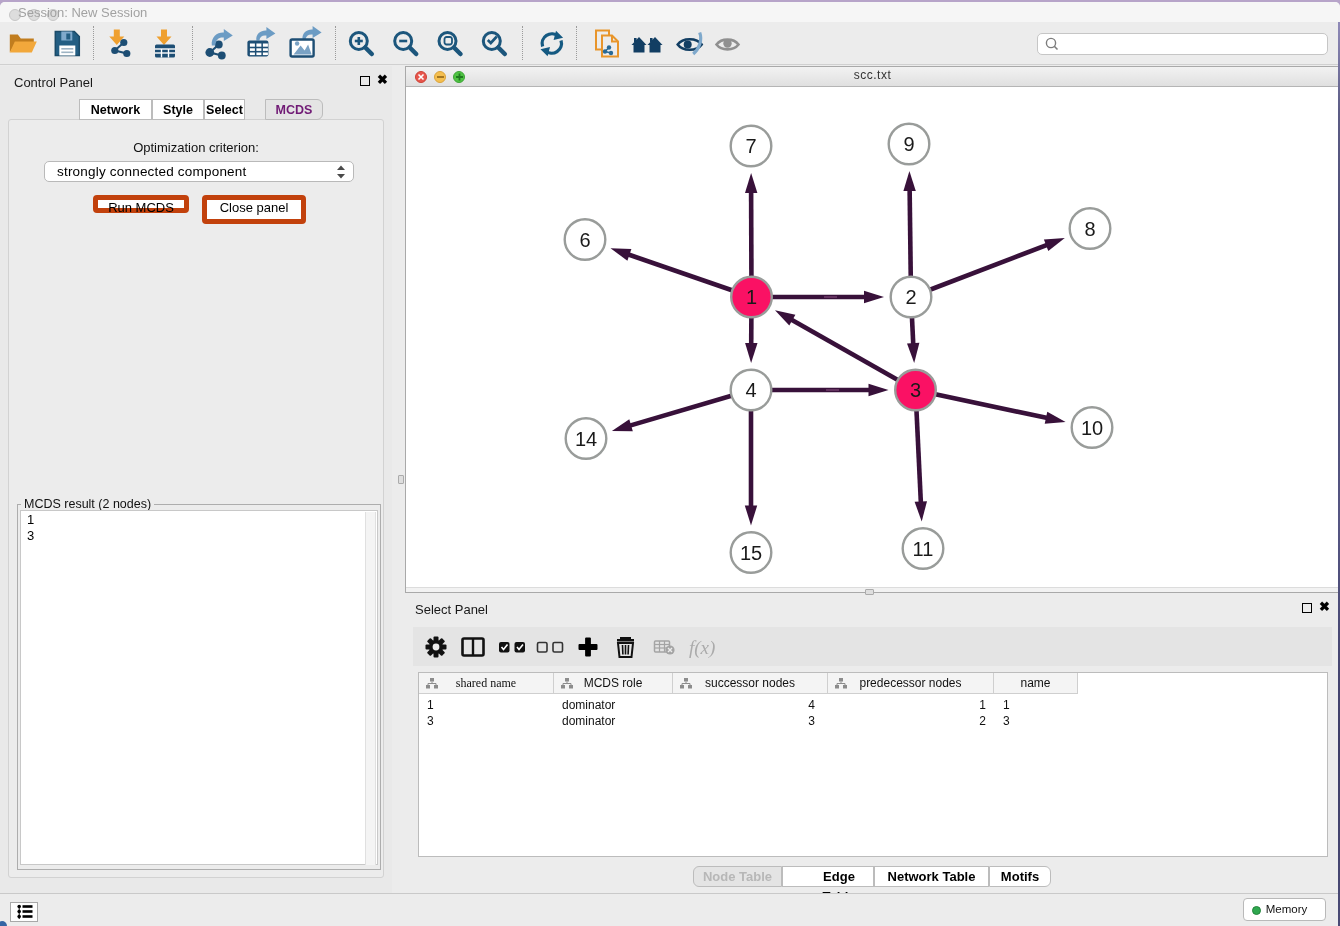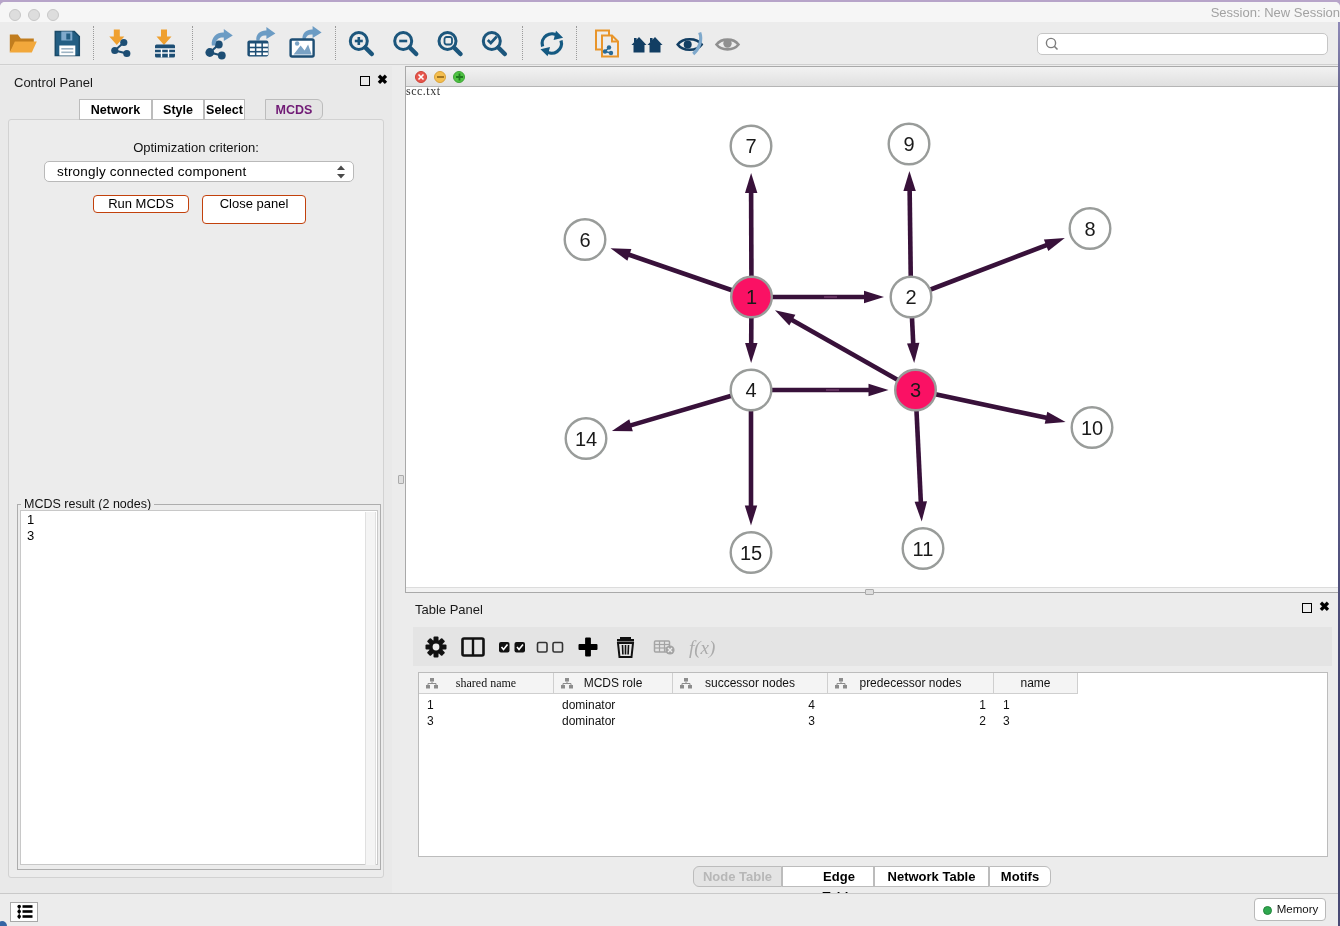--- a/index.html
+++ b/index.html
@@ -2,50 +2,50 @@
 <html><head>
 <meta charset="utf-8">
 <style>
 * { margin:0; padding:0; box-sizing:border-box; }
 html,body { width:1340px; height:926px; overflow:hidden; }
 body { font-family:"Liberation Sans", sans-serif; background:#b7a4c9; position:relative; }
 #app { position:absolute; left:0; top:2px; width:1340px; height:924px; background:#ececec; border-radius:5px 5px 0 0; }
 
 #titlebar { position:absolute; left:0; top:0; width:1340px; height:21px; background:#f6f6f6; border-radius:5px 5px 0 0; border-bottom:1px solid #d3d3d3; }
 .tl { position:absolute; top:6.5px; width:12.5px; height:12.5px; border-radius:50%; background:#dddddd; border:1px solid #c7c7c7; }
-#title-text { position:absolute; top:3px; left:0; width:1340px; text-align:right; font-size:13px; color:#a2a2a2;padding-left:18px; }
+#title-text { position:absolute; top:3px; left:0; width:1340px; text-align:left; font-size:13px; color:#a2a2a2;padding-left:18px; }
 
 #toolbar { position:absolute; left:0; top:20px; width:1340px; height:43px; background:#ececec; border-bottom:1px solid #d0d0d0; }
 .tsep { position:absolute; top:4px; height:34px; width:0; border-left:1px dotted #9b9b9b; }
 #searchbox { position:absolute; left:1037px; top:11px; width:291px; height:22px; background:#fff; border:1px solid #c6c6c6; border-radius:5px; }
 
 #cpanel { position:absolute; left:0; top:64px; width:392px; height:829px; background:#e9e9e9; }
 #cp-title { position:absolute; left:14px; top:9px; font-size:13px; color:#1a1a1a; }
 #cp-content { position:absolute; left:8px; top:53px; width:376px; height:759px; background:#ececec; border:1px solid #d2d2d2; border-radius:3px; }
 .tabrow { position:absolute; left:0; top:33px; font-size:12.5px; font-weight:bold; }
 .tab { position:absolute; top:0; height:21px; background:#fff; border:1px solid #bcbcbc; color:#000; text-align:center; line-height:20px; }
 .tab.sel { background:#e4e4e4; color:#701a75; }
 
 #netwin { position:absolute; left:405px; top:64px; width:935px; height:527px; background:#fff; border:1px solid #a9a9a9; }
 #netwin-title { position:absolute; left:0; top:0; width:933px; height:20px; background:linear-gradient(#f2f2f2,#e0e0e0); border-bottom:1px solid #b5b5b5; }
-#netwin-title .t { position:absolute; width:100%; top:17px; font-size:12px; color:#333; letter-spacing:0.5px;font-family:Liberation Serif, serif; }
+#netwin-title .t { position:absolute; width:100%; text-align:center; top:1px; font-size:12px; color:#333; letter-spacing:0.5px; }
 .wl { position:absolute; top:4px; width:12px; height:12px; border-radius:50%; }
 #tpanel { position:absolute; left:405px; top:595px; width:935px; height:296px; background:#ececec; }
 #tp-title { position:absolute; left:10px; top:5px; font-size:13px; color:#1a1a1a; }
 #ttable { position:absolute; left:13px; top:75px; width:910px; height:185px; background:#fff; border:1px solid #bcbcbc; }
 .th { position:absolute; top:0; height:21px; background:#f4f4f4; border-right:1px solid #cfcfcf; border-bottom:1px solid #cfcfcf; font-size:12px; color:#111; text-align:center; line-height:21px; }
 .td { position:absolute; font-size:12px; color:#111; height:16px; line-height:16px; }
 
 .phbtn-sq { position:absolute; width:10px; height:10px; border:1.6px solid #000; }
 .phbtn-x { position:absolute; font-size:13px; font-weight:bold; color:#000; }
 
 #statusbar { position:absolute; left:0; top:891px; width:1340px; height:33px; background:#ececec; border-top:1px solid #c9c9c9; }
-#membtn { position:absolute; right:14px; top:4px; width:72px; height:23px; background:#fff; border:1px solid #b9b9b9; border-radius:4px; font-size:11.5px; line-height:21px; color:#111; text-align:center; }
+#membtn { position:absolute; right:14px; top:4px; width:83px; height:23px; background:#fff; border:1px solid #b9b9b9; border-radius:4px; font-size:11.5px; line-height:21px; color:#111; text-align:center; }
 #listbtn { position:absolute; left:10px; top:8px; width:28px; height:20px; background:#fdfdfd; border:1px solid #a8a8a8; }
-.btn { position:absolute; background:#fff; border:1px solid #c2410c; border-radius:4px; font-size:13px; color:#000; text-align:center; }
+.btn { position:absolute; background:#fff; border:5px solid #c2410c; border-radius:4px; font-size:13px; color:#000; text-align:center; }
 #cp-select { position:absolute; left:44px; top:95px; width:310px; height:21px; background:#fff; border:1px solid #b9b9b9; border-radius:5px; font-size:13.5px; letter-spacing:0.2px; line-height:19px; color:#000; padding-left:12px; }
 #cp-select:after { content:""; position:absolute; right:8px; top:3px; width:9px; height:14px;
   background:
     linear-gradient(to bottom right, transparent 49%, transparent 50%) no-repeat;
 }
 #mcds-box { position:absolute; left:17px; top:438px; width:364px; height:366px; border:1px solid #adadad; }
 #mcds-legend { position:absolute; left:3px; top:-8px; background:#ececec; padding:0 3px; font-size:12.5px; color:#111; }
 #mcds-text { position:absolute; left:2px; top:5px; width:358px; height:355px; background:#fff; border:1px solid #c8c8c8; font-size:13px; color:#000; padding:1px 0 0 6px; line-height:16px; }
 #mcds-scroll { position:absolute; left:344px; top:1px; width:11px; height:353px; background:#f4f4f4; border-left:1px solid #e0e0e0; border-right:1px solid #e0e0e0; }
 #graph { position:absolute; left:0; top:20px; width:933px; height:500px; }
@@ -323,21 +323,21 @@
         <text x="180" y="358.5">14</text>
         <text x="686" y="347.5">10</text>
         <text x="345" y="472.5">15</text>
         <text x="517" y="468.5">11</text>
       </g>
     </svg>
     </div>
   </div>
 
   <div id="tpanel">
-    <div id="tp-title">Table Panel</div>
+    <div id="tp-title">Select Panel</div>
     <div class="phbtn-sq" style="left:897px; top:6px;"></div>
     <div class="phbtn-x" style="left:914px; top:2px;">✖</div>
     <div style="position:absolute; left:8px; top:30px; width:919px; height:39px; background:#e4e4e4;"></div>
     <div id="tp-icons">
     <svg width="340" height="44" viewBox="0 0 340 44" style="position:absolute;left:0;top:28px;">
 
       <g transform="translate(31,22)" fill="#111">
         <g>
           <rect x="-2.5" y="-10.5" width="5" height="21" rx="1"></rect>
           <rect x="-2.5" y="-10.5" width="5" height="21" rx="1" transform="rotate(45)"></rect>

